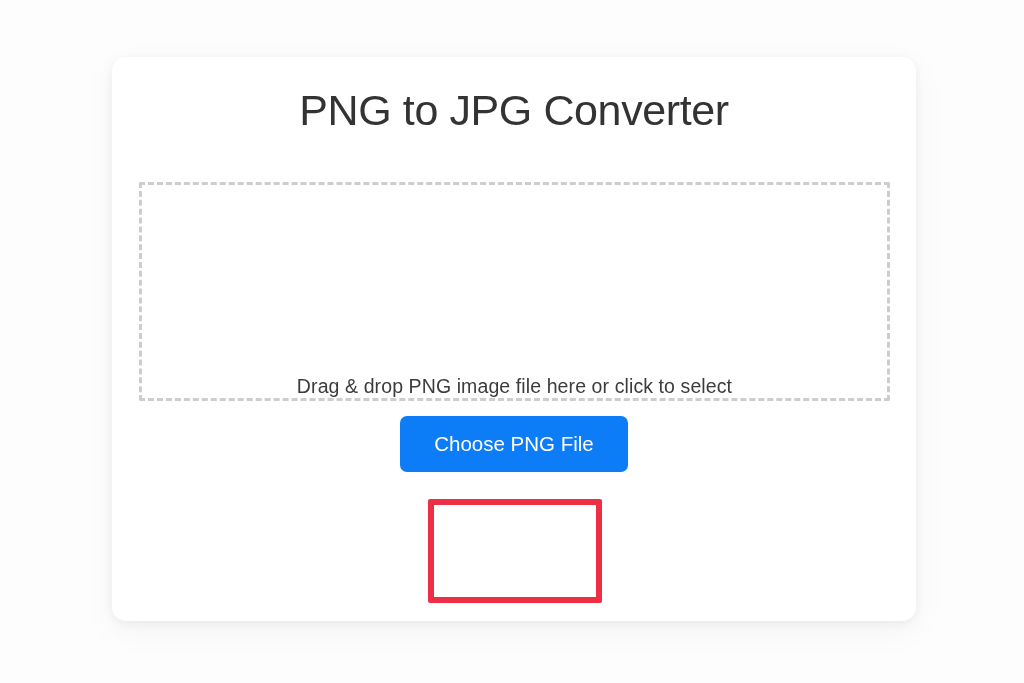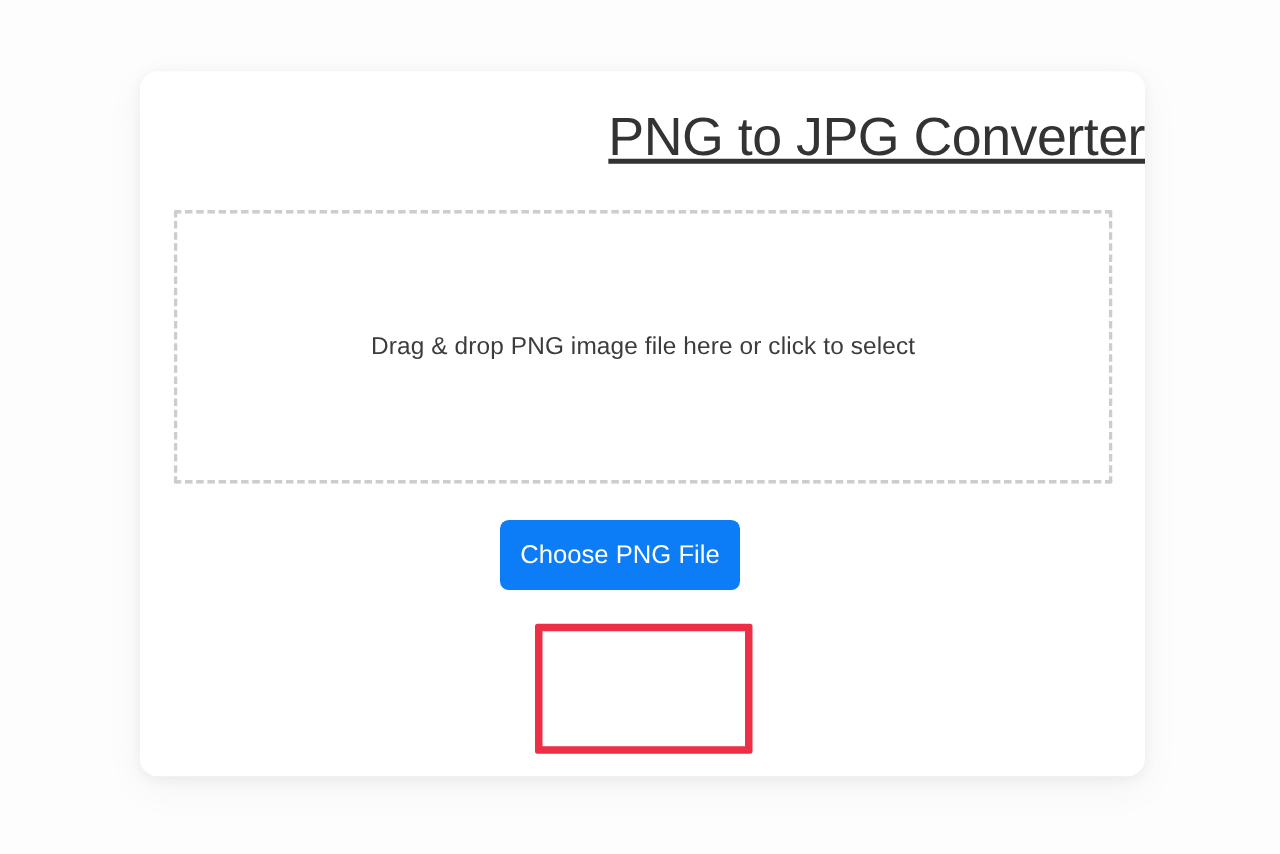--- a/index.html
+++ b/index.html
@@ -29,42 +29,41 @@
     box-shadow: 0 2px 10px rgba(0,0,0,0.055),
                 0 10px 34px rgba(0,0,0,0.045);
   }
 
   
   #page-title {
     position: absolute;
     left: 0;
     top: 30px;
     width: 100%;
-    text-align: right;
+    text-align: center;
     font-size: 43px;
     font-weight: 400;
     letter-spacing: -0.4px;
     color: #333333;
     line-height: 1.1;
     margin: 0;
     white-space: nowrap;
-    text-decoration: underline;
   }
 
   
   #dropzone {
     position: absolute;
     left: 27px;
-    top: 111px;
+    top: 125px;
     width: 751px;
     height: 219px;
     border: 3px dashed #cdcdcd;
     border-radius: 2px;
     display: flex;
-    align-items: center;
+    align-items: flex-end;
     justify-content: center;
     cursor: pointer;
     background: transparent;
   }
   #dropzone-label {
     font-size: 19.5px;
     color: #3c3c3c;
     letter-spacing: 0.1px;
     white-space: nowrap;
     user-select: none;
@@ -82,21 +81,21 @@
     display: flex;
     align-items: center;
     justify-content: center;
     white-space: nowrap;
   }
 
   #choose-file-button {
     position: absolute;
     left: 288px;
     top: 359px;
-    width: 192px;
+    width: 228px;
     height: 56px;
     font-size: 20.5px;
   }
 
   
   #convert-highlight {
     position: absolute;
     left: 316px;
     top: 442px;
     width: 174px;

